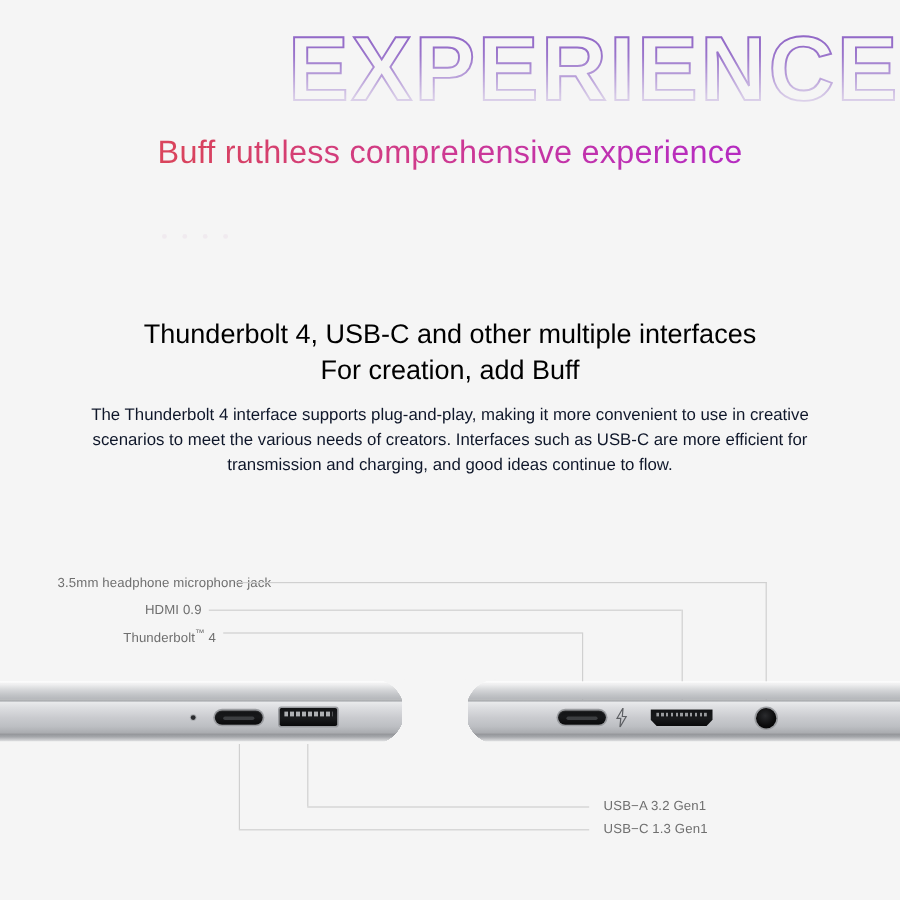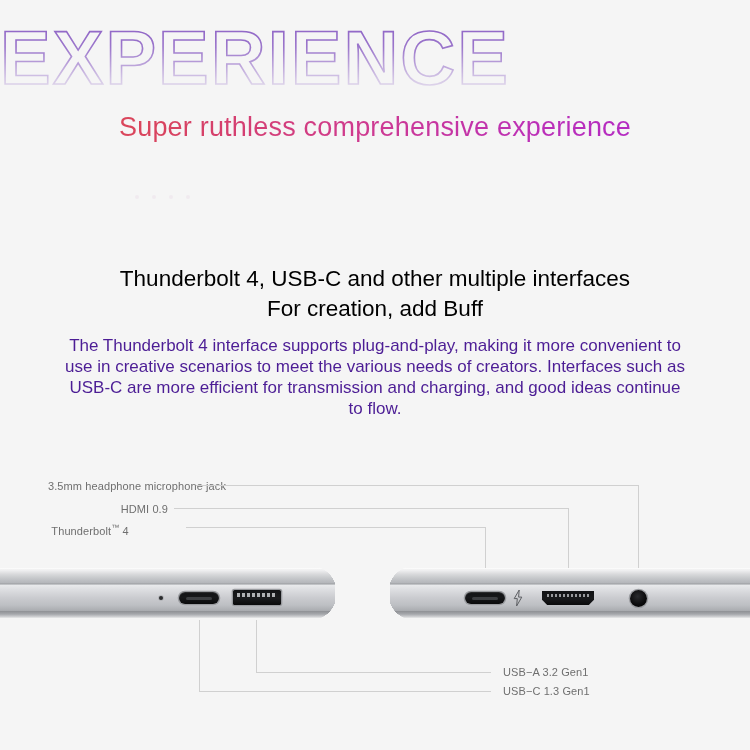--- a/index.html
+++ b/index.html
@@ -13,21 +13,21 @@
     position:relative;
   }
 
   #page { position:relative; width:750px; height:750px; background:#f5f5f5; }
 
   
   .hero-wrap {
     position:absolute; left:0; top:12px; width:750px; height:92px;
   }
   .hero-title {
-    width:750px; text-align:left;
+    width:750px; text-align:right;
     font-size:76px; font-weight:700; letter-spacing:2px;
     line-height:92px;
     color:transparent;
     -webkit-text-stroke:1.6px #8b5fc4;
     font-family:"Liberation Sans", sans-serif;
     -webkit-mask-image:linear-gradient(to bottom, rgba(0,0,0,1) 8%, rgba(0,0,0,0.85) 38%, rgba(0,0,0,0.32) 72%, rgba(0,0,0,0) 97%);
     mask-image:linear-gradient(to bottom, rgba(0,0,0,1) 8%, rgba(0,0,0,0.85) 38%, rgba(0,0,0,0.32) 72%, rgba(0,0,0,0) 97%);
     white-space:nowrap;
     user-select:none;
   }
@@ -60,32 +60,32 @@
     position:absolute; left:0; top:264px; width:750px;
     text-align:center; color:#000000;
     font-size:22.5px; font-weight:400; line-height:30px;
     letter-spacing:0px;
   }
   .heading .l2 { display:block; }
 
   
   .body-copy {
     position:absolute; left:65px; top:335px; width:620px;
-    text-align:center; color:#4c1d95;
-    font-size:17px; line-height:21px; font-weight:400;
+    text-align:center; color:#0f172a;
+    font-size:14px; line-height:21px; font-weight:400;
   }
 
   
   .lbl {
     position:absolute; color:#6f6f6f; font-size:11px; line-height:14px;
     white-space:nowrap; text-align:right; letter-spacing:.1px;
   }
   .lbl.l-jack { left:0px;   top:479px; width:191px;padding-left:48px; }
   .lbl.l-hdmi { left:0px;   top:502px; width:168px; }
-  .lbl.l-tb   { left:0px;   top:521px; width:180px;text-align:center; }
+  .lbl.l-tb   { left:0px;   top:521px; width:180px; }
   .lbl sup { font-size:8px; vertical-align:super; }
 
   
   .lbl.r-usba { left:503px; top:665px; text-align:right; }
   .lbl.r-usbc { left:503px; top:684px; text-align:left; }
 
   
   .ln { position:absolute; background:#d0d0d0; }
   .ln.h { height:1px; }
   .ln.v { width:1px; }
@@ -202,21 +202,21 @@
 </style>
 </head>
 <body>
 
 <div id="page">
 
   <div class="hero-wrap">
     <div class="hero-title">EXPERIENCE</div>
   </div>
 
-  <div class="subtitle">Super ruthless comprehensive experience</div>
+  <div class="subtitle">Buff ruthless comprehensive experience</div>
 
   <div class="dots">
     <i></i>
     <i></i>
     <i></i>
     <i></i>
   </div>
 
   <div class="heading">
     <span class="l1">Thunderbolt 4, USB-C and other multiple interfaces</span>

